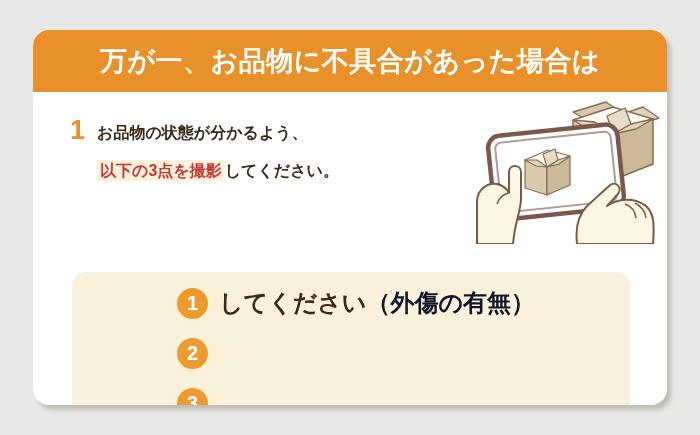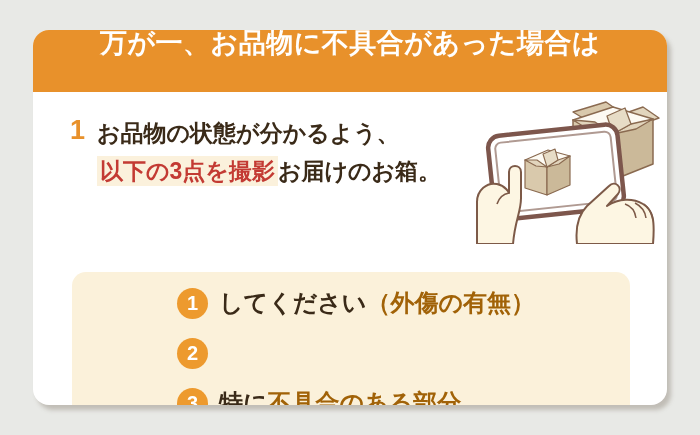--- a/index.html
+++ b/index.html
@@ -21,20 +21,21 @@
     border-radius:16px;
     box-shadow:4px 5px 4px rgba(120,110,95,.35);
     overflow:hidden;
   }
 
   
   .card-header{
     height:62px;
     background:#e8912b;
     display:flex;
+    align-items:center;
     justify-content:center;
   }
   .card-header-title{
     color:#ffffff;
     font-size:27px;
     font-weight:bold;
     letter-spacing:.5px;
     white-space:nowrap;
     line-height:1;
   }
@@ -55,21 +56,21 @@
   }
   .step-number{
     color:#e8912b;
     font-size:27px;
     font-weight:bold;
     line-height:32px;
     margin-right:12px;
   }
   .step-lines{line-height:38px;}
   .step-line{
-    font-size:23px;
+    font-size:16px;
     font-weight:bold;
     color:#3a2a18;
     white-space:nowrap;
   }
   .hl{
     color:#c33a33;
     background:#fbf1dc;
     padding:2px 3px;
   }
 
@@ -111,21 +112,21 @@
     justify-content:center;
     margin-right:11px;
     line-height:1;
   }
   .item-text{
     font-size:24px;
     font-weight:bold;
     color:#3a2a18;
     white-space:nowrap;
   }
-  .em{color:#a16207;}
+  .em{color:#0f172a;}
 </style>
 </head>
 <body>
 
 <div class="card">
 
   <div class="card-header">
     <div class="card-header-title">万が一、お品物に不具合があった場合は</div>
   </div>
 
@@ -181,37 +182,36 @@
           <path d="M171 110 C176 114 179 119 180 126" fill="none" stroke="#7d5a48" stroke-width="1.5"></path>
         </g>
       </svg>
     </div>
 
     <div class="step-block">
       <div class="step-number">1</div>
       <div class="step-lines">
         <div class="step-line">お品物の状態が分かるよう、</div>
         <div class="step-line">
-          <span class="hl">以下の3点を撮影</span><span>お届けのお箱。</span>
+          <span class="hl">以下の3点を撮影</span><span>してください。</span>
         </div>
       </div>
     </div>
 
     <div class="items-panel">
 
       <div class="item-row">
         <span class="item-badge">1</span>
         <span class="item-text"><span>してください</span><span class="em">（外傷の有無）</span></span>
       </div>
 
       <div class="item-row">
         <span class="item-badge">2</span>
       </div>
 
       <div class="item-row">
         <span class="item-badge">3</span>
-        <span class="item-text"><span>特に</span><span class="em">不具合のある部分</span></span>
       </div>
 
     </div>
 
   </div>
 </div>
 
 </body></html>

